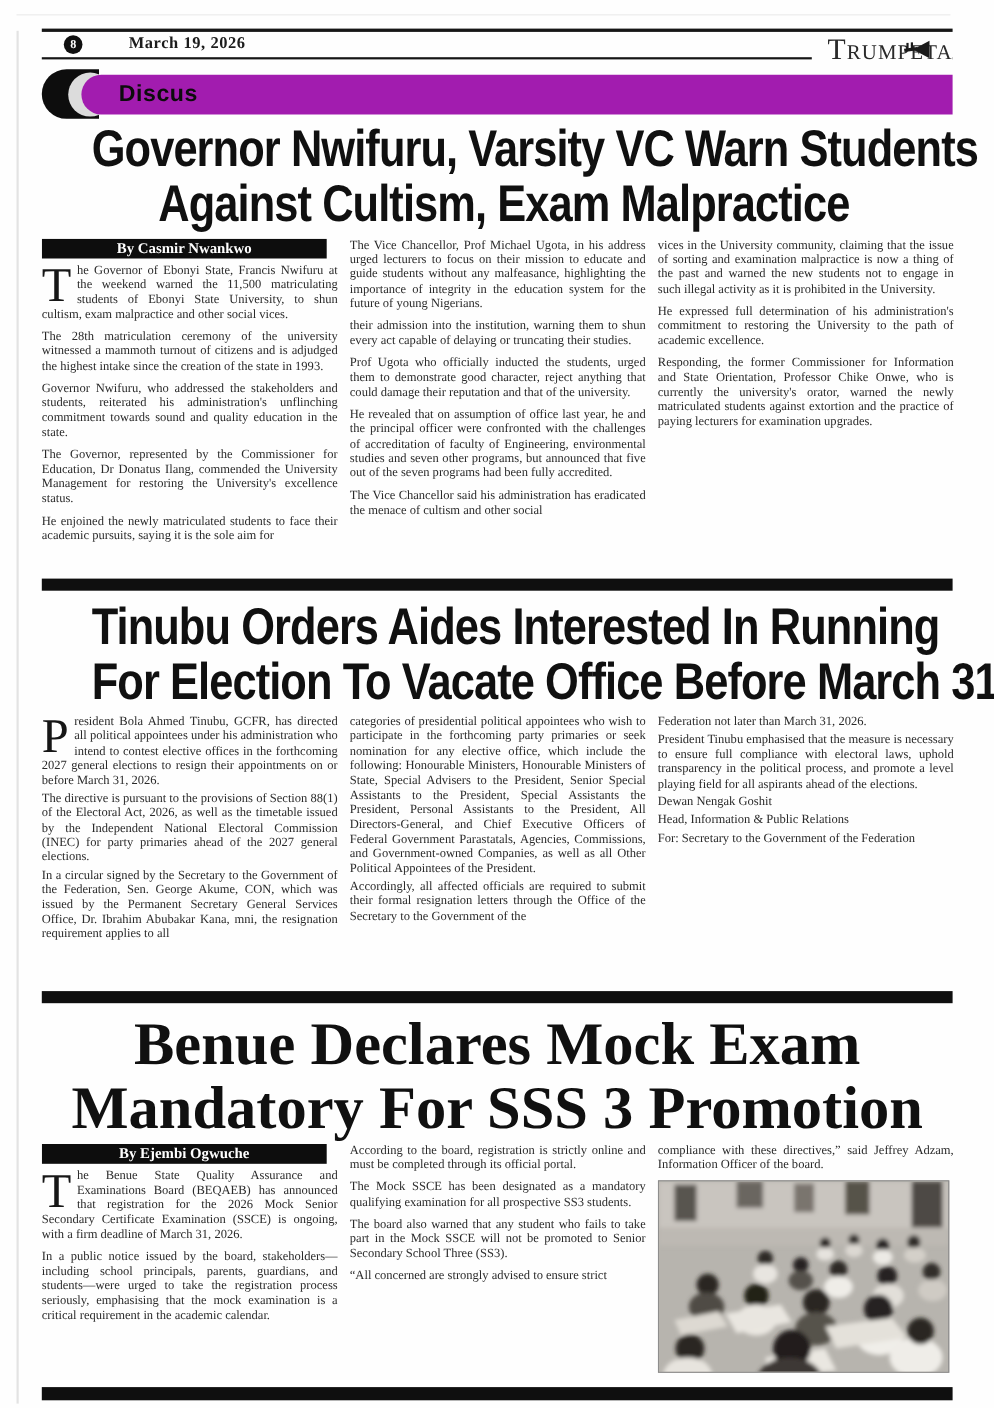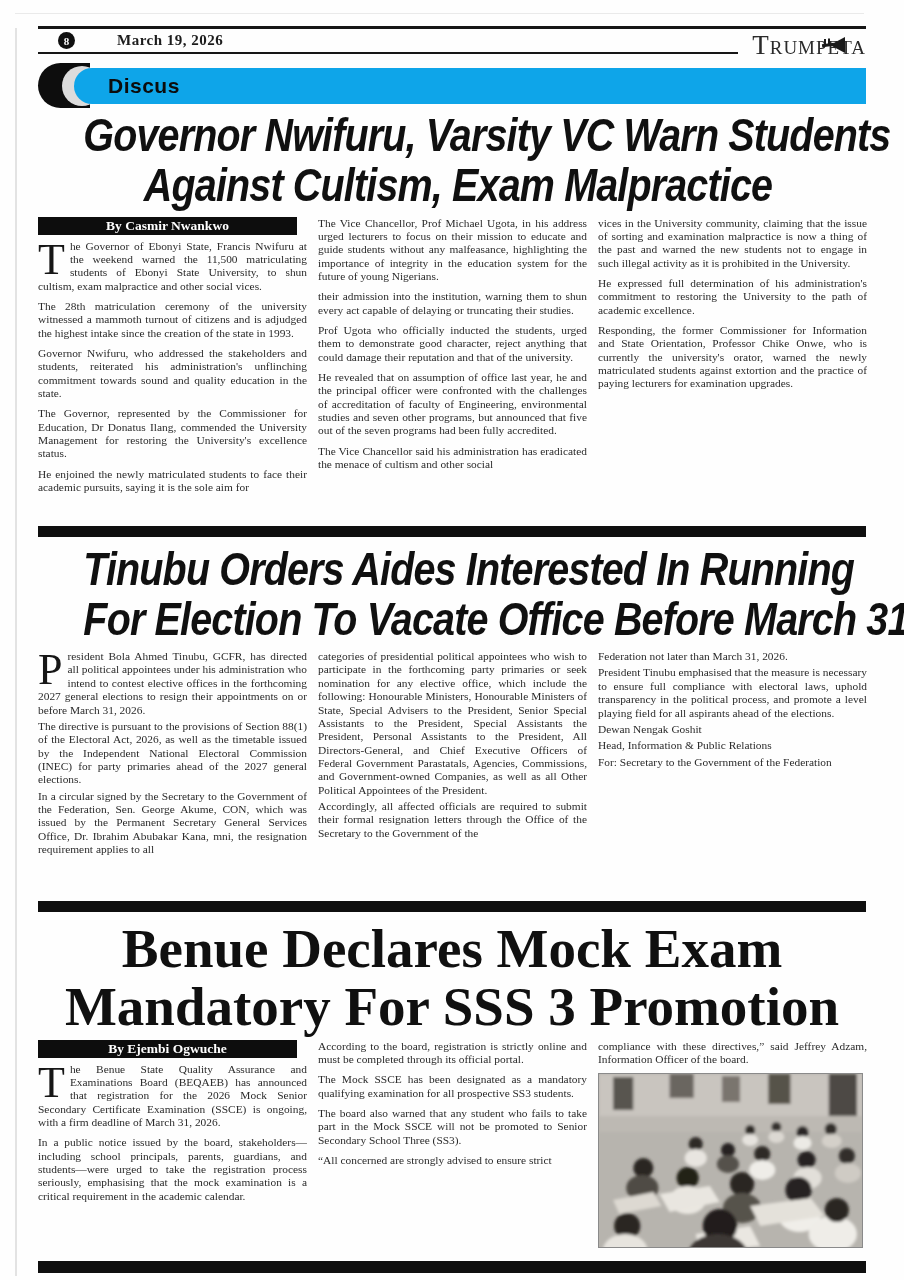--- a/index.html
+++ b/index.html
@@ -26,32 +26,32 @@
     font-family:"Liberation Serif", serif;font-size:27px;line-height:30px;
     font-variant:small-caps;letter-spacing:1px;color:#2a2a2a;height:32px;
   }
   .masthead .trumpet{position:absolute;right:20px;top:2px;}
 
   
   .section-bar{position:relative;height:36px;margin:14px 38px 0 38px;}
   .cap-black{position:absolute;left:0;top:-5px;width:52px;height:45px;background:#0d0d0d;border-radius:24px 0 0 24px;}
   .cap-light{position:absolute;left:24px;top:-2px;width:40px;height:40px;background:#dcdcdc;border-radius:50%;}
   .bar-gray{
-    position:absolute;left:36px;right:0;top:0;height:36px;background:#0ea5e9;
+    position:absolute;left:36px;right:0;top:0;height:36px;background:#a21caf;
     border-radius:18px 0 0 18px;display:flex;align-items:center;
   }
   .section-label{
     font-family:"Liberation Sans", sans-serif;font-weight:bold;font-size:21px;color:#0c0c0c;
     margin-left:34px;letter-spacing:.5px;
   }
 
   
   .hl{text-align:center;color:#101010;}
   .hl .line{display:block;white-space:nowrap;}
-  .hl-sans{margin:6px 0 6px 12px;font-style:italic;}
+  .hl-sans{margin:6px 0 6px 12px;}
   .hl-sans .line{
     font-family:"Liberation Sans", sans-serif;font-weight:700;
     font-size:47px;line-height:1.07;letter-spacing:-1px;transform:scaleX(0.84);
   }
   .hl-serif{margin:8px 0 4px 0;}
   .hl-serif .line{
     font-family:"Liberation Serif", serif;font-weight:700;
     font-size:55px;line-height:1.05;
   }
 

